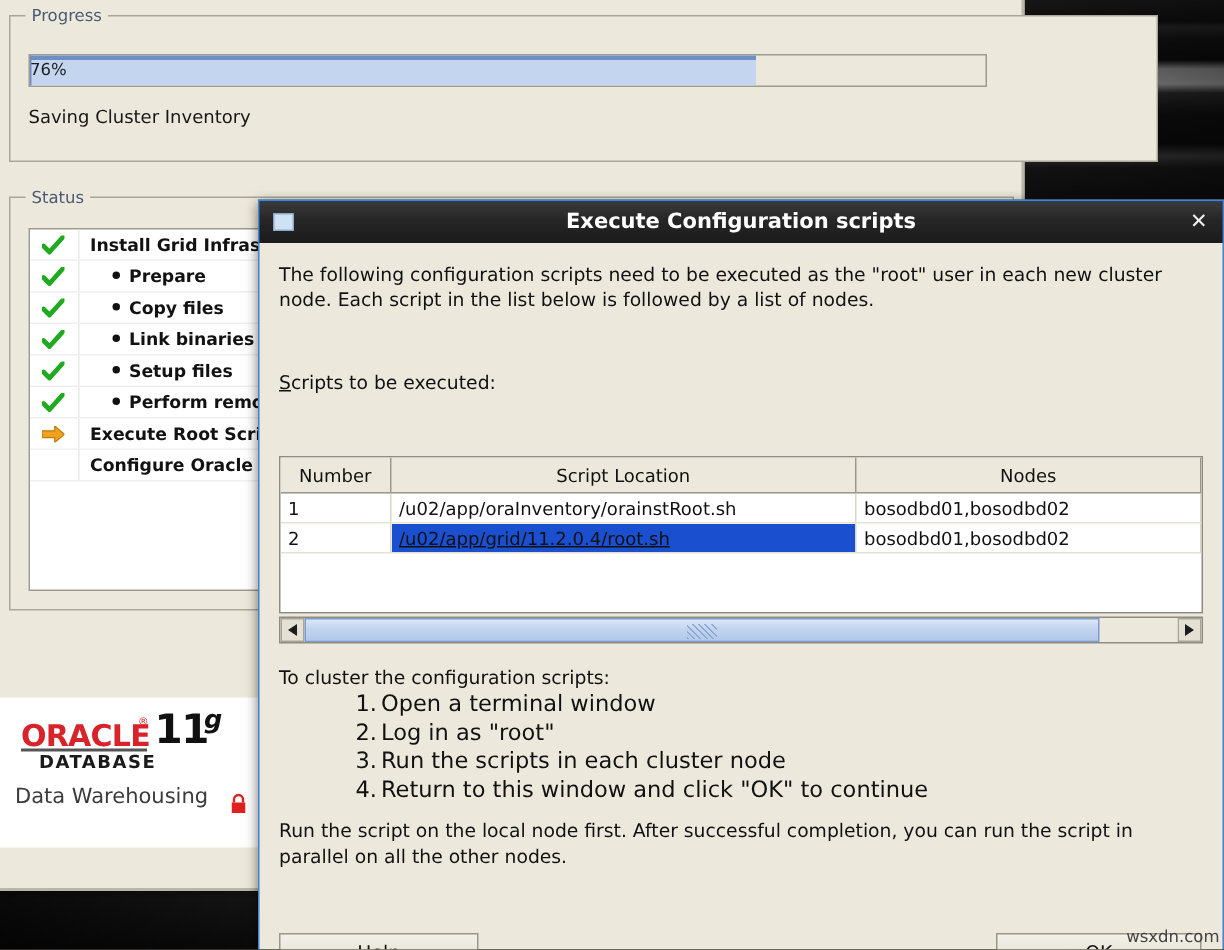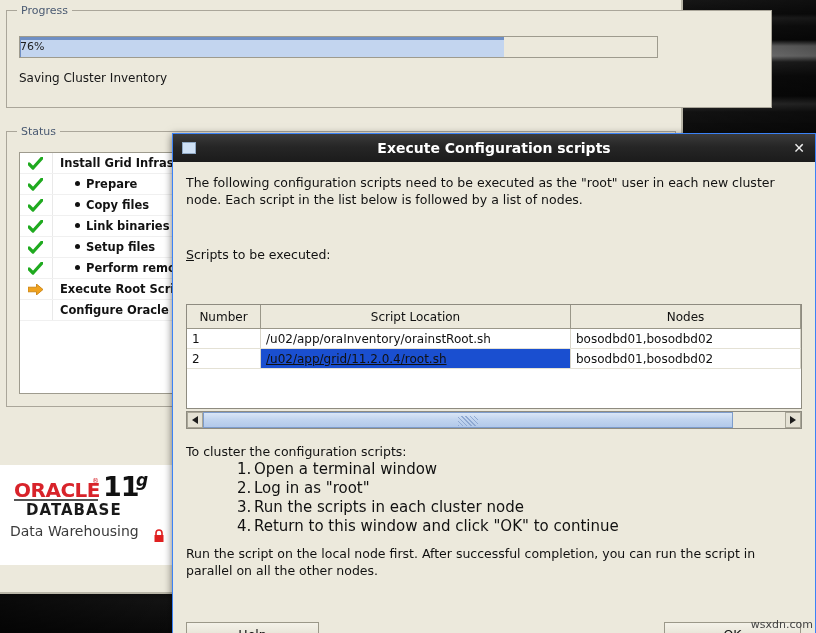--- a/index.html
+++ b/index.html
@@ -175,21 +175,21 @@
   }
   #oracle-rule {
     position: absolute;
     left: 14px; top: 34px;
     width: 84px; height: 2px;
     background: #555;
   }
   #oracle-db {
     position: absolute;
     left: 26px; top: 36px;
-    font-size: 15px;
+    font-size: 12px;
     font-weight: bold;
     letter-spacing: 1px;
     color: #1a1a1a;
   }
   #oracle-11 {
     position: absolute;
     left: 103px; top: 6px;
     font-size: 27px;
     font-weight: bold;
     color: #111;

